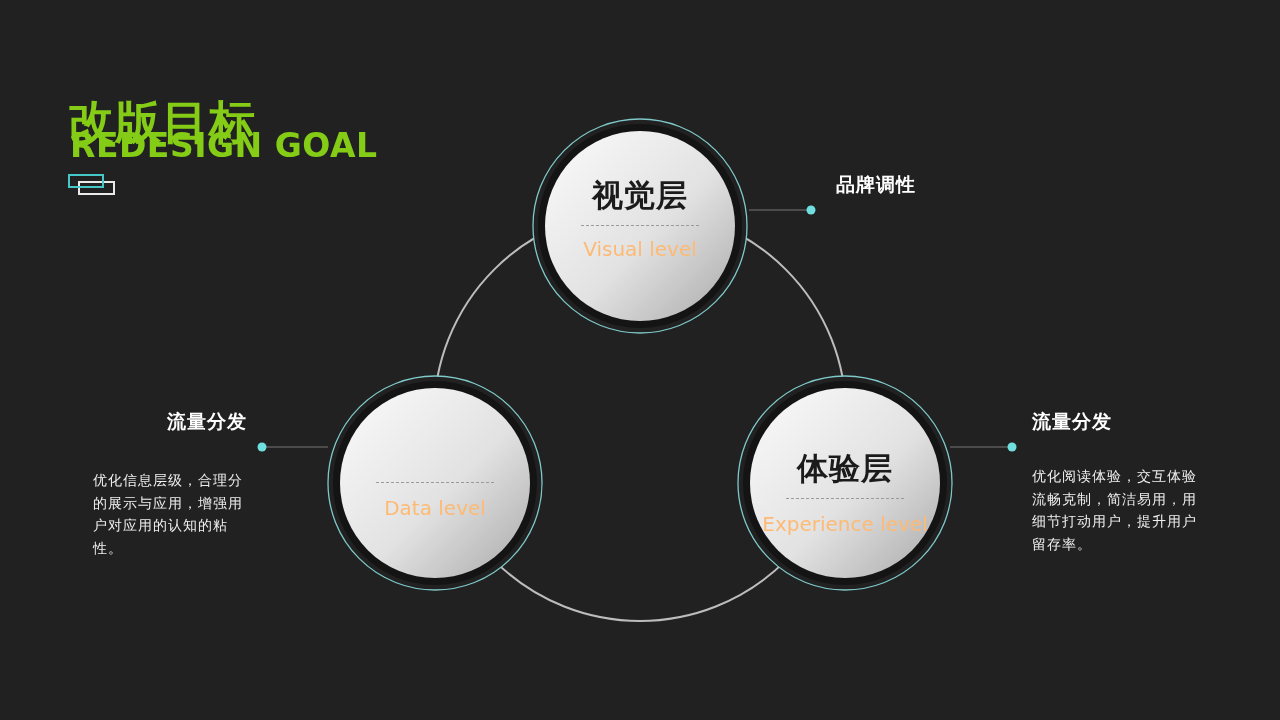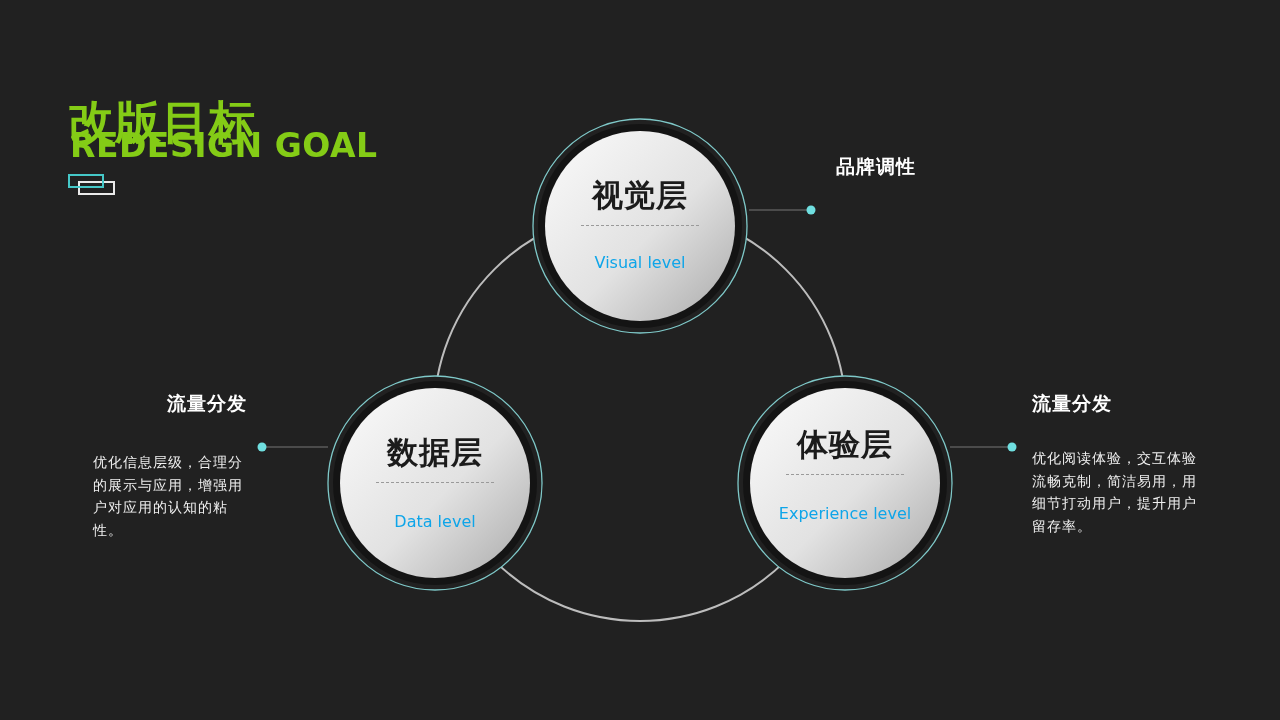--- a/index.html
+++ b/index.html
@@ -20,24 +20,24 @@
   }
   .deco { position: absolute; left: 68px; top: 174px; width: 50px; height: 22px; }
   .deco .b1 { position: absolute; left: 0; top: 0; width: 32px; height: 10px; border: 2.5px solid #45c8c8; }
   .deco .b2 { position: absolute; left: 10px; top: 7px; width: 33px; height: 10px; border: 2.5px solid #eaeaea; border-top-color: #eaeaea; }
 
   svg.diagram { position: absolute; left: 0; top: 0; }
 
   .node { position: absolute; width: 190px; height: 190px; border-radius: 50%; text-align: center; }
   .node .cn { position: absolute; left: 0; right: 0; font-weight: bold; font-size: 31px; color: #1b1b1b; letter-spacing: 1px; }
   .node .dash { position: absolute; left: 36px; right: 36px; border-top: 1.2px dashed #9a9a9a; }
-  .node .en { position: absolute; left: 0; right: 0; font-size: 16px; color: #0ea5e9; margin-top: 16px; }
+  .node .en { position: absolute; left: 0; right: 0; font-size: 20px; color: #fdba74; }
 
   .block { position: absolute; color: #ffffff; }
-  .block .heading { font-weight: bold; font-size: 19px; letter-spacing: 1px; white-space: nowrap; }
+  .block .heading { font-weight: bold; font-size: 19px; letter-spacing: 1px; white-space: nowrap; margin-top: 18px; }
   .block .desc { font-size: 14px; line-height: 22.5px; color: #f0f0f0; letter-spacing: 1px; }
 </style>
 </head>
 <body>
 
 <div class="title-wrap">
   <div class="title-en">REDESIGN GOAL</div>
   <div class="title-cn">改版目标</div>
 </div>
 <div class="deco">
@@ -73,25 +73,24 @@
   <circle cx="435" cy="483" r="95" fill="url(#diskGrad)"></circle>
   <circle cx="845" cy="483" r="95" fill="url(#diskGrad)"></circle>
 </svg>
 
 <div class="node" style="left:545px; top:131px;">
   <div class="cn" style="top:44px;">视觉层</div>
   <div class="dash" style="top:94px;"></div>
   <div class="en" style="top:106px;">Visual level</div>
 </div>
 <div class="node" style="left:340px; top:388px;">
-  <div class="cn" style="top:44px;">数据层</div>
   <div class="dash" style="top:94px;"></div>
   <div class="en" style="top:108px;">Data level</div>
 </div>
-<div class="node" style="left:750px; top:380px;">
+<div class="node" style="left:750px; top:404px;">
   <div class="cn" style="top:44px;">体验层</div>
   <div class="dash" style="top:94px;"></div>
   <div class="en" style="top:108px;">Experience level</div>
 </div>
 
 <div class="block" style="left:836px; top:154px;">
   <div class="heading">品牌调性</div>
 </div>
 
 <div class="block" style="left:93px; top:391px;">

